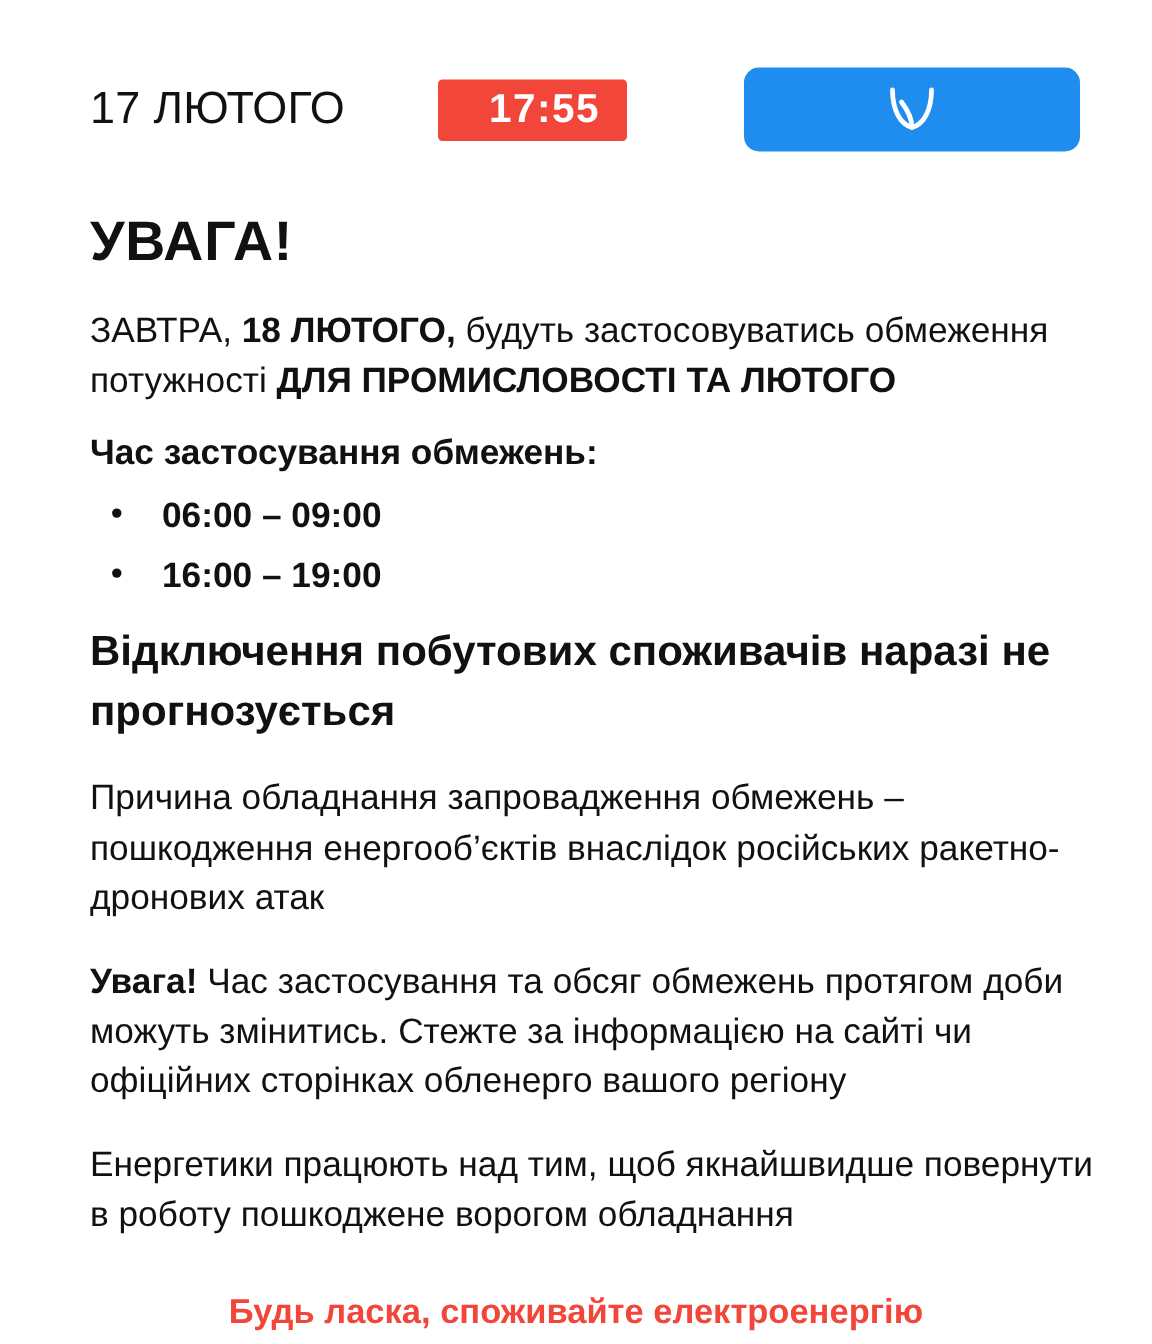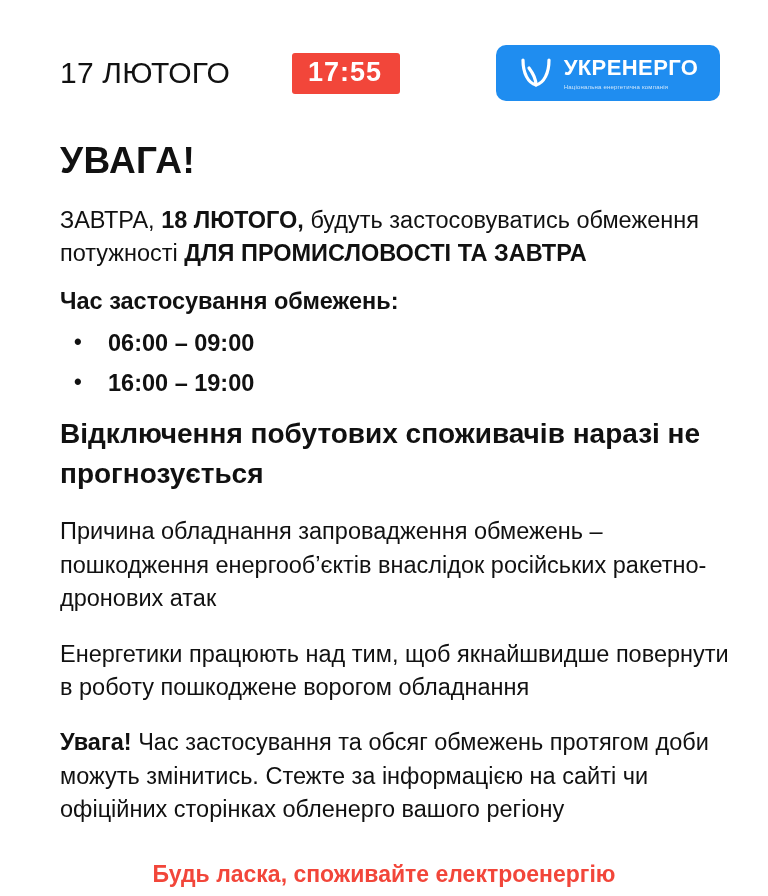--- a/index.html
+++ b/index.html
@@ -35,21 +35,21 @@
     color: #111111;
     white-space: nowrap;
   }
   .time-badge {
     margin-left: 62px;
     background: #f2463a;
     color: #ffffff;
     font-size: 27px;
     font-weight: bold;
     letter-spacing: 1px;
-    padding: 6px 18px 8px 16px;
+    padding: 6px 18px 8px 34px;
     border-radius: 3px;
     line-height: 1;
     display: inline-block;
   }
   .logo {
     margin-left: auto;
     background: #1f8df0;
     border-radius: 10px;
     width: 224px;
     height: 56px;
@@ -161,47 +161,43 @@
   <div class="header">
     <div class="date-label">17 ЛЮТОГО</div>
     <div class="time-badge">17:55</div>
     <div class="logo">
       <span class="logo-mark">
         <svg viewBox="0 0 36 34" width="36" height="34" aria-hidden="true">
           <path d="M5 4 C5 17, 10 27, 18 29 C26 27, 31 17, 31 4" fill="none" stroke="#ffffff" stroke-width="3.2" stroke-linecap="round"></path>
           <path d="M18 29 C18 22, 14 16, 11 12" fill="none" stroke="#ffffff" stroke-width="3.2" stroke-linecap="round"></path>
         </svg>
       </span>
-      <span class="logo-text-wrap">
-        <span class="logo-title">УКРЕНЕРГО</span>
-        <span class="logo-sub">Національна енергетична компанія</span>
-      </span>
     </div>
   </div>
 
   <div class="content">
 
     <div class="attention">УВАГА!</div>
 
-    <p class="lead"><span>ЗАВТРА, </span><span class="b">18 ЛЮТОГО,</span><span> будуть застосовуватись обмеження потужності </span><span class="b">ДЛЯ ПРОМИСЛОВОСТІ ТА ЗАВТРА</span></p>
+    <p class="lead"><span>ЗАВТРА, </span><span class="b">18 ЛЮТОГО,</span><span> будуть застосовуватись обмеження потужності </span><span class="b">ДЛЯ ПРОМИСЛОВОСТІ ТА ЛЮТОГО</span></p>
 
     <div class="subhead">Час застосування обмежень:</div>
 
     <ul class="times">
       <li>06:00 – 09:00</li>
       <li>16:00 – 19:00</li>
     </ul>
 
     <div class="nohouse">Відключення побутових споживачів наразі не прогнозується</div>
 
     <p class="para">Причина обладнання запровадження обмежень – пошкодження енергооб’єктів внаслідок російських ракетно-дронових атак</p>
 
+    <p class="para"><span class="b">Увага!</span><span> Час застосування та обсяг обмежень протягом доби можуть змінитись. Стежте за інформацією на сайті чи офіційних сторінках обленерго вашого регіону</span></p>
+
     <p class="para">Енергетики працюють над тим, щоб якнайшвидше повернути в роботу пошкоджене ворогом обладнання</p>
-
-    <p class="para"><span class="b">Увага!</span><span> Час застосування та обсяг обмежень протягом доби можуть змінитись. Стежте за інформацією на сайті чи офіційних сторінках обленерго вашого регіону</span></p>
 
   </div>
 
   <div class="footer">
     <div>Будь ласка, споживайте електроенергію</div>
   </div>
 
 </div>
 
 </body></html>

